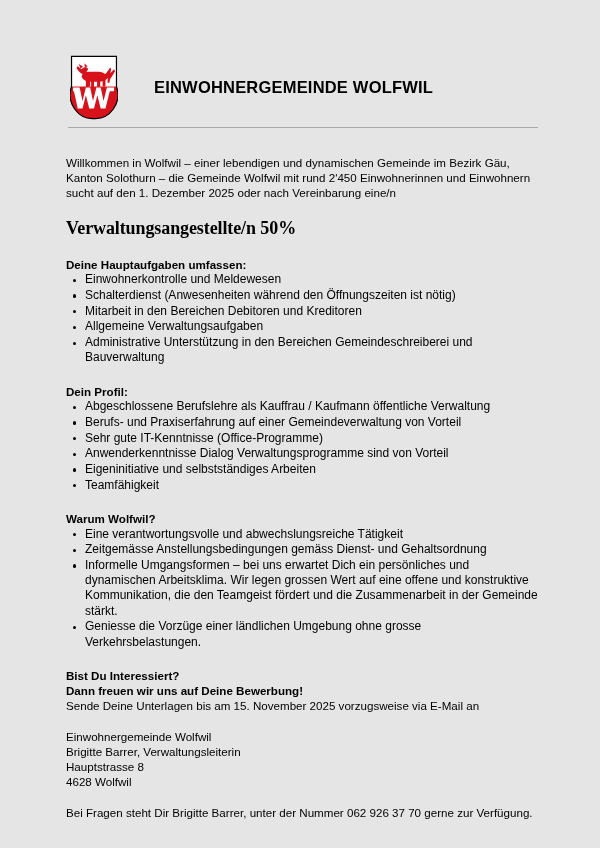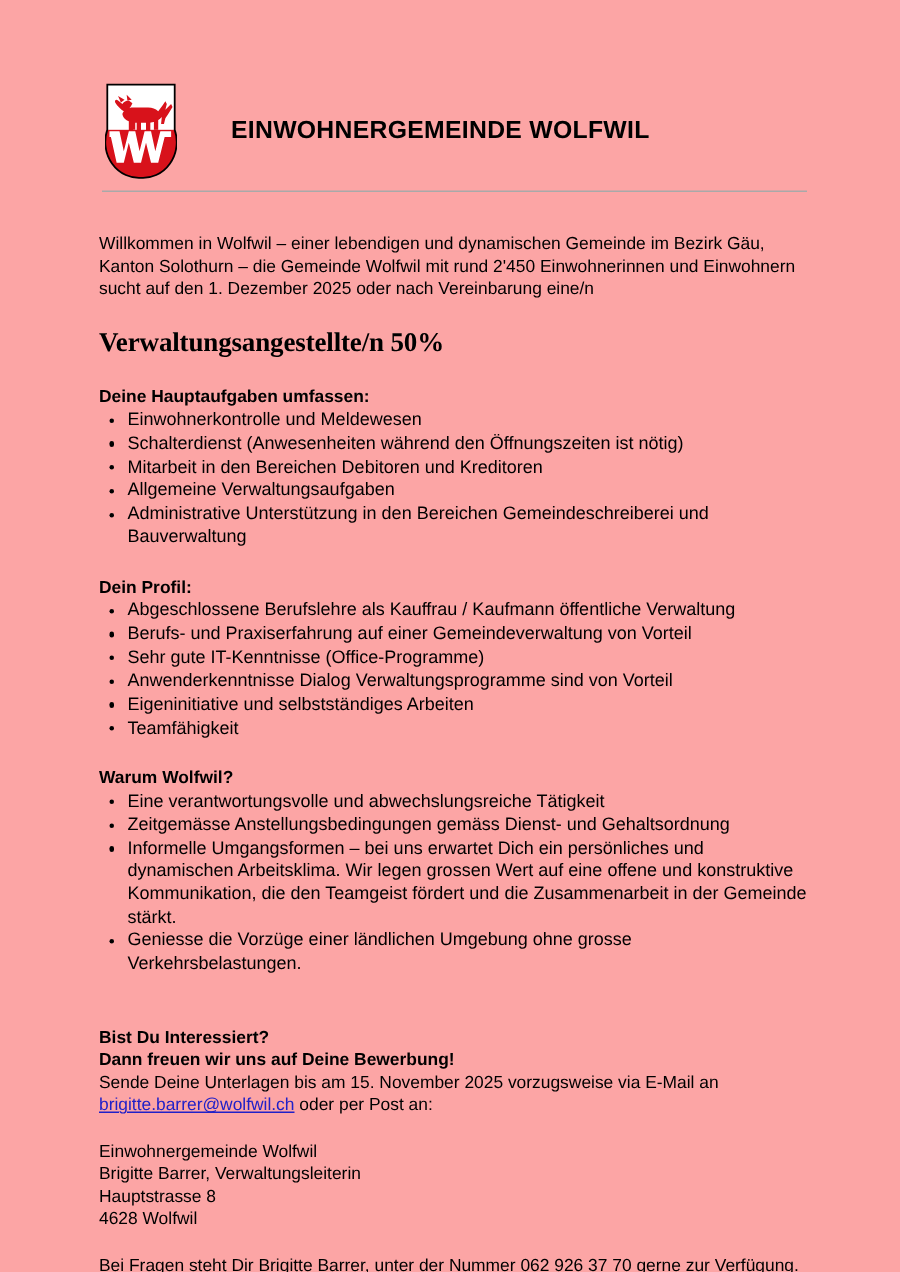--- a/index.html
+++ b/index.html
@@ -11,21 +11,21 @@
     width: 600px;
     height: 848px;
     font-family: "Liberation Sans", sans-serif;
     color: #000000;
     overflow: hidden;
   }
   .page {
     position: relative;
     width: 600px;
     height: 848px;
-    background: #fca5a5;
+    background: #e5e5e5;
     box-sizing: border-box;
   }
   .content {
     position: absolute;
     left: 66px;
     top: 0;
     width: 474px;
   }
 
   
@@ -97,21 +97,21 @@
     position: absolute;
     left: 7px;
     top: 6.4px;
     width: 3.2px;
     height: 3.2px;
     border-radius: 50%;
     background: #000000;
   }
 
   .closing {
-    margin-top: 34px;
+    margin-top: 18px;
     font-size: 11.6px;
     line-height: 15.2px;
   }
   .closing .b {
     font-weight: bold;
   }
   .maillink {
     color: #2020c8;
     text-decoration: underline;
   }
@@ -212,21 +212,20 @@
         <li>Zeitgemässe Anstellungsbedingungen gemäss Dienst- und Gehaltsordnung</li>
         <li>Informelle Umgangsformen – bei uns erwartet Dich ein persönliches und dynamischen Arbeitsklima. Wir legen grossen Wert auf eine offene und konstruktive Kommunikation, die den Teamgeist fördert und die Zusammenarbeit in der Gemeinde stärkt.</li>
         <li>Geniesse die Vorzüge einer ländlichen Umgebung ohne grosse Verkehrsbelastungen.</li>
       </ul>
     </div>
 
     <div class="closing">
       <div class="b">Bist Du Interessiert?</div>
       <div class="b">Dann freuen wir uns auf Deine Bewerbung!</div>
       <div>Sende Deine Unterlagen bis am 15. November 2025 vorzugsweise via E-Mail an</div>
-      <div><a class="maillink" href="#">brigitte.barrer@wolfwil.ch</a><span> oder per Post an:</span></div>
     </div>
 
     <div class="address">
       <div>Einwohnergemeinde Wolfwil</div>
       <div>Brigitte Barrer, Verwaltungsleiterin</div>
       <div>Hauptstrasse 8</div>
       <div>4628 Wolfwil</div>
     </div>
 
     <div class="footnote">Bei Fragen steht Dir Brigitte Barrer, unter der Nummer 062 926 37 70 gerne zur Verfügung.</div>

